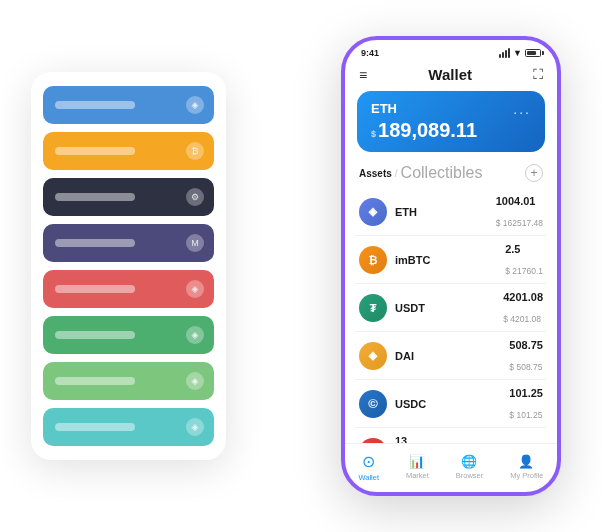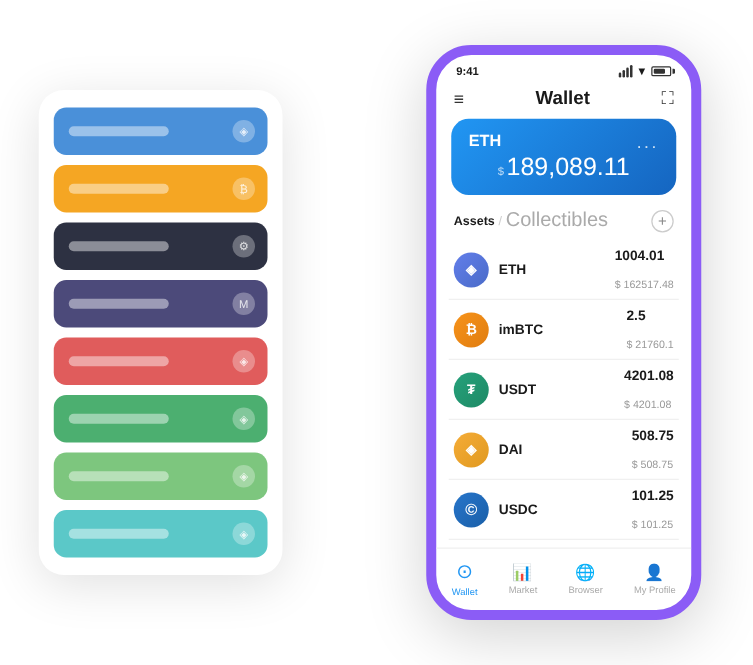--- a/index.html
+++ b/index.html
@@ -85,21 +85,21 @@
       position: absolute;
       right: 20px;
       top: 50%;
       transform: translateY(-50%);
       width: 220px;
       height: 460px;
       background: #ffffff;
       border-radius: 36px;
       box-shadow: 0 12px 50px rgba(0,0,0,0.18);
       overflow: hidden;
-      border: 8px solid #8b5cf6;
+      border: 4px solid #8b5cf6;
       z-index: 2;
       display: flex;
       flex-direction: column;
     }
 
     
     .status-bar {
       display: flex;
       justify-content: space-between;
       align-items: center;
@@ -184,23 +184,23 @@
       gap: 3px;
     }
 
     .eth-copy-icon {
       font-size: 7px;
       color: rgba(255,255,255,0.6);
     }
 
     .eth-balance {
       font-size: 20px;
-      font-weight: 400;
+      font-weight: 700;
       color: white;
-      text-align: center;
+      text-align: left;
     }
 
     .eth-balance-label {
       font-size: 9px;
       color: rgba(255,255,255,0.7);
       margin-right: 2px;
     }
 
     
     .assets-header {

